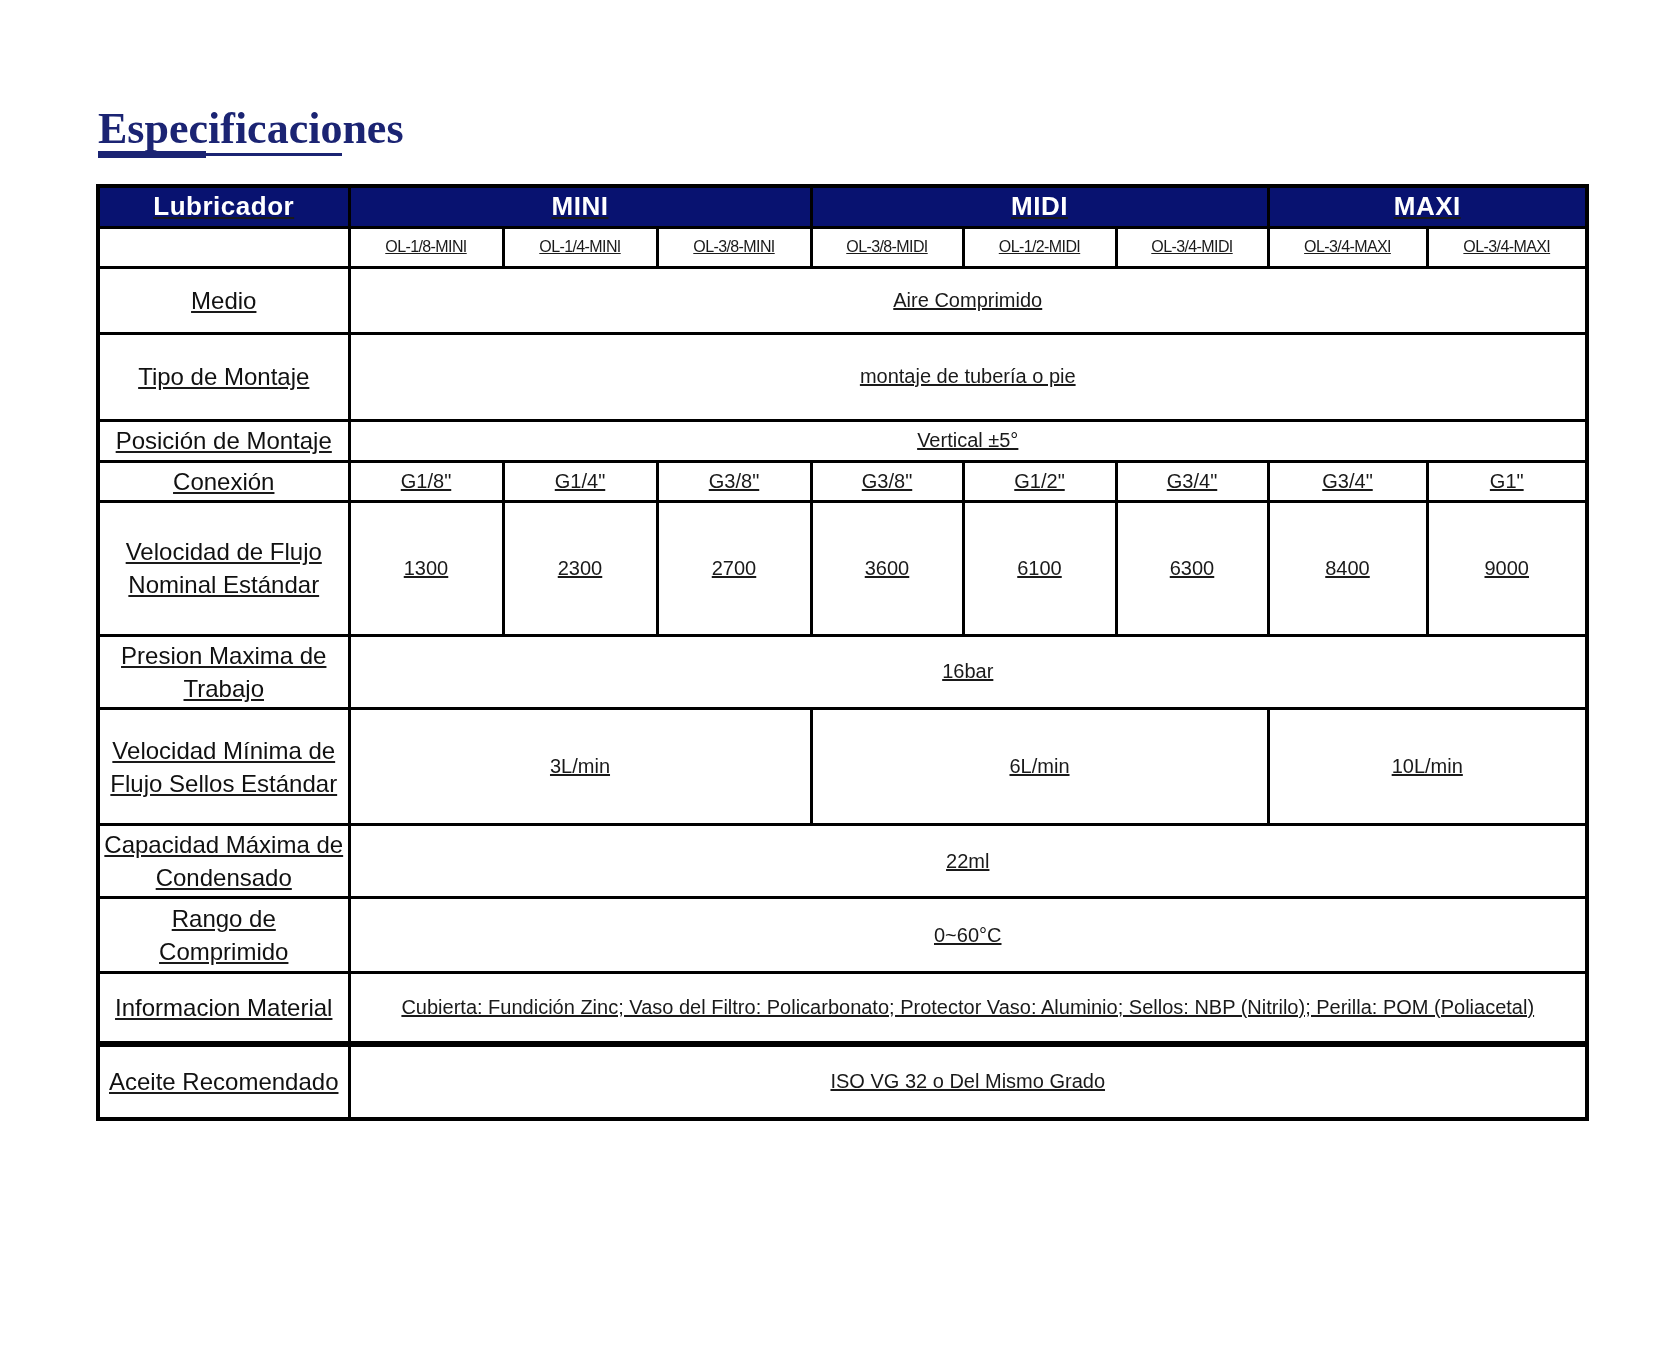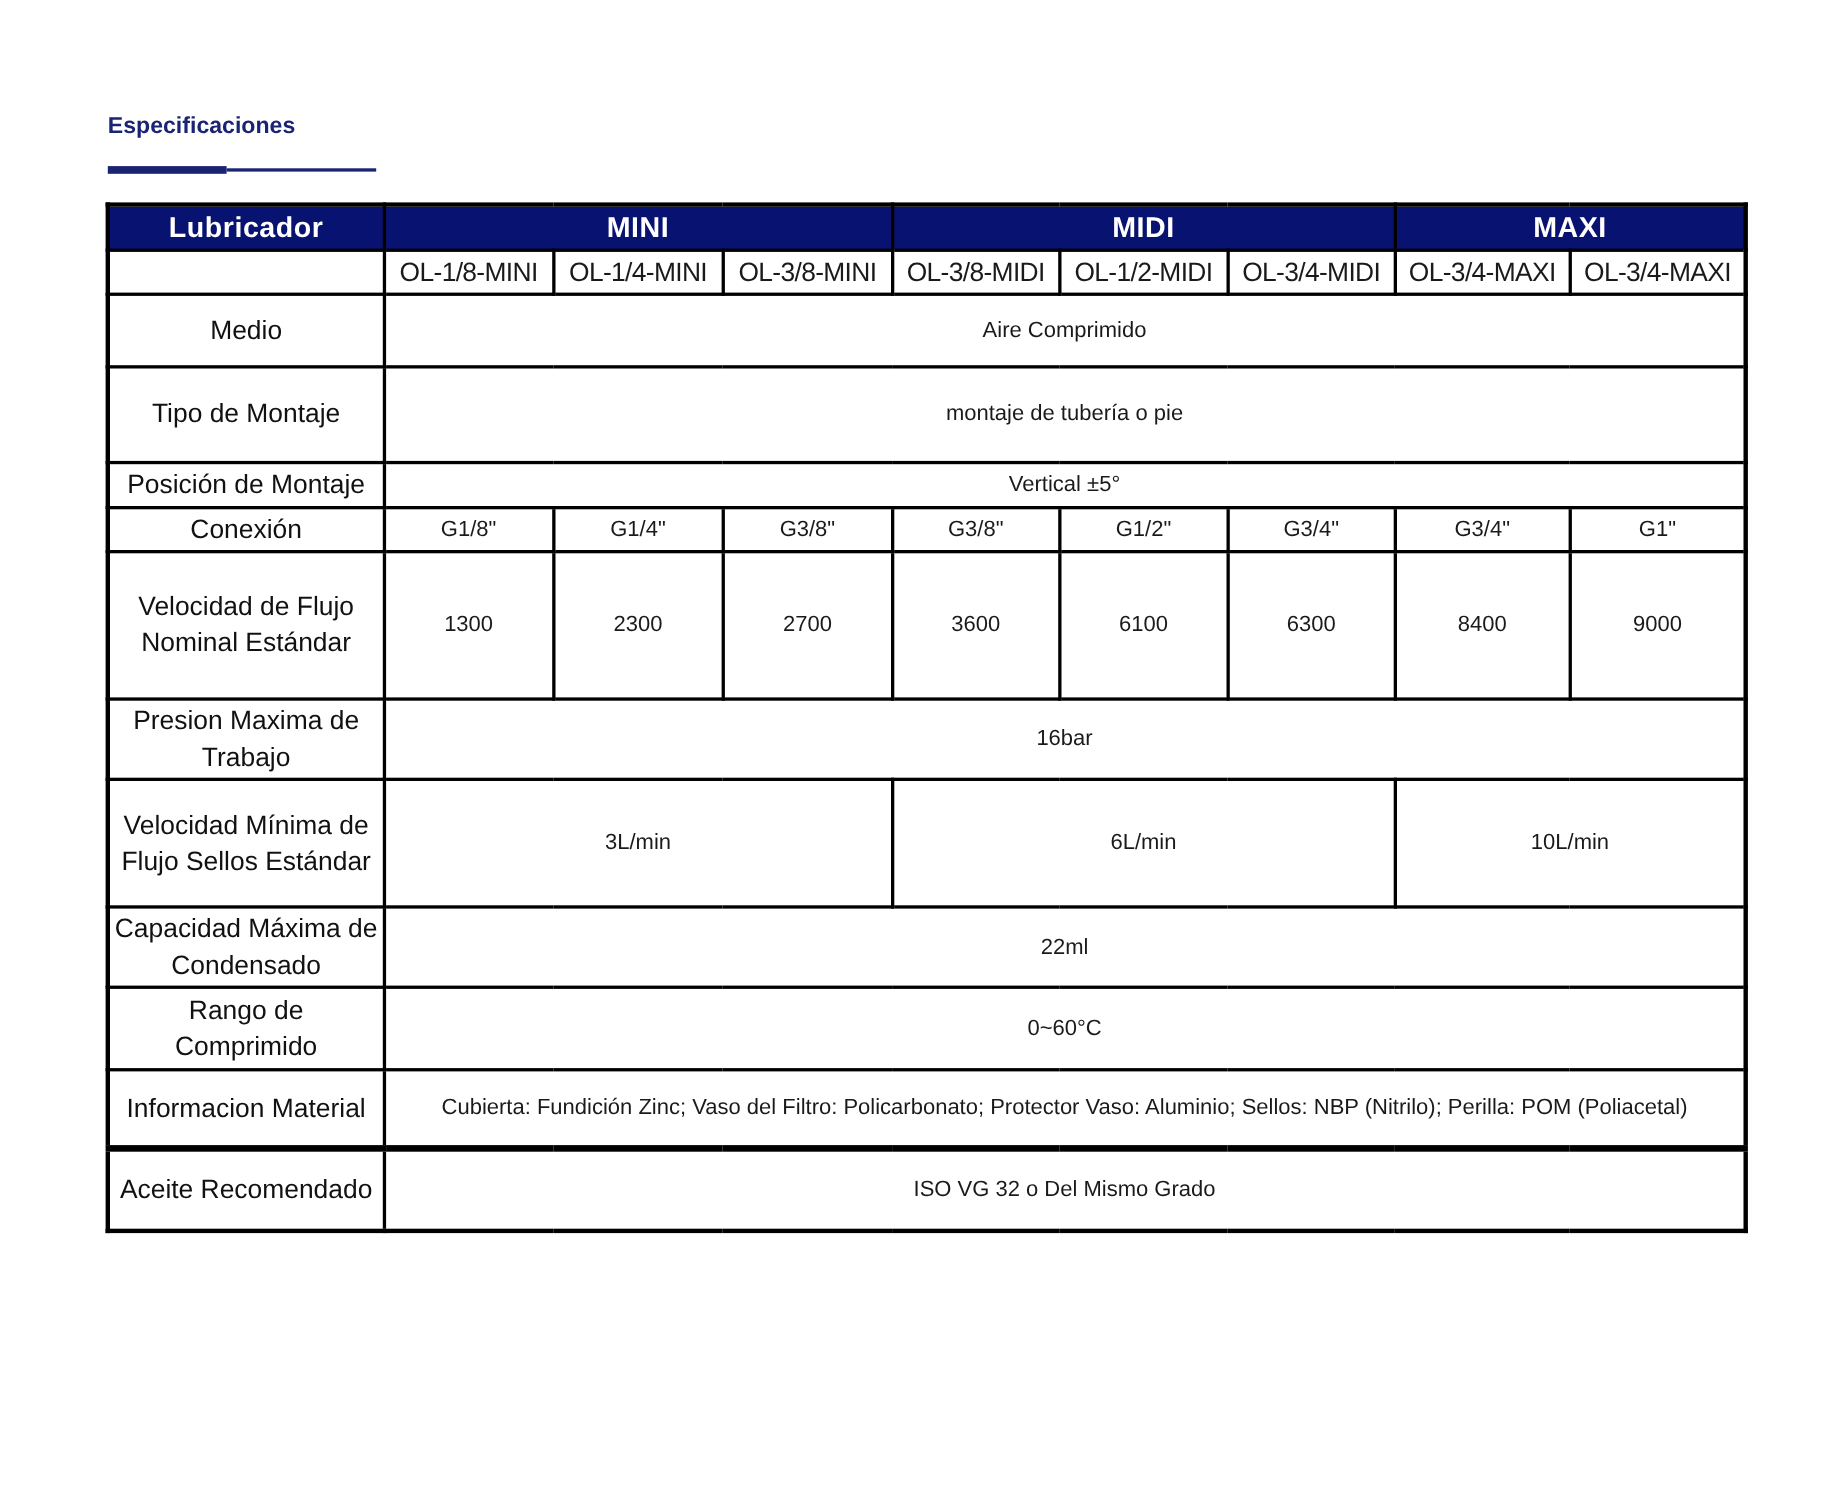--- a/index.html
+++ b/index.html
@@ -15,24 +15,25 @@
     position: relative;
     width: 1668px;
     height: 1355px;
     background: #ffffff;
     overflow: hidden;
   }
   .title {
     position: absolute;
     left: 98px;
     top: 103px;
-    font-size: 21px;
+    font-size: 44px;
     font-weight: 700;
     color: #1b2473;
     letter-spacing: 0px;
+    font-family: Liberation Serif, serif;
   }
   .title-underline {
     position: absolute;
     left: 98px;
     top: 150px;
     width: 244px;
     height: 8px;
     display: flex;
     align-items: center;
   }
@@ -49,39 +50,40 @@
   table.spec {
     position: absolute;
     left: 96px;
     top: 184px;
     width: 1489px;
     border-collapse: collapse;
     table-layout: fixed;
     border: 4px solid #000000;
     font-size: 24px;
     color: #1a1a1a;
+    text-decoration: underline;
   }
   table.spec td, table.spec th {
     border: 3px solid #000000;
     text-align: center;
     vertical-align: middle;
     padding: 2px 4px;
     overflow: hidden;
     line-height: 1.38;
   }
   tr.group-header th {
     background: #081270;
     color: #ffffff;
     font-weight: 700;
     font-size: 26px;
     letter-spacing: 0.5px;
     padding: 1px 2px;
   }
   tr.model-row td {
-    font-size: 24px;
+    font-size: 16px;
     letter-spacing: -0.6px;
     padding: 0;
     white-space: nowrap;
   }
   td.row-label {
     font-size: 24px;
     color: #111111;
     margin-top: 20px;
   }
   td.value-cell {

